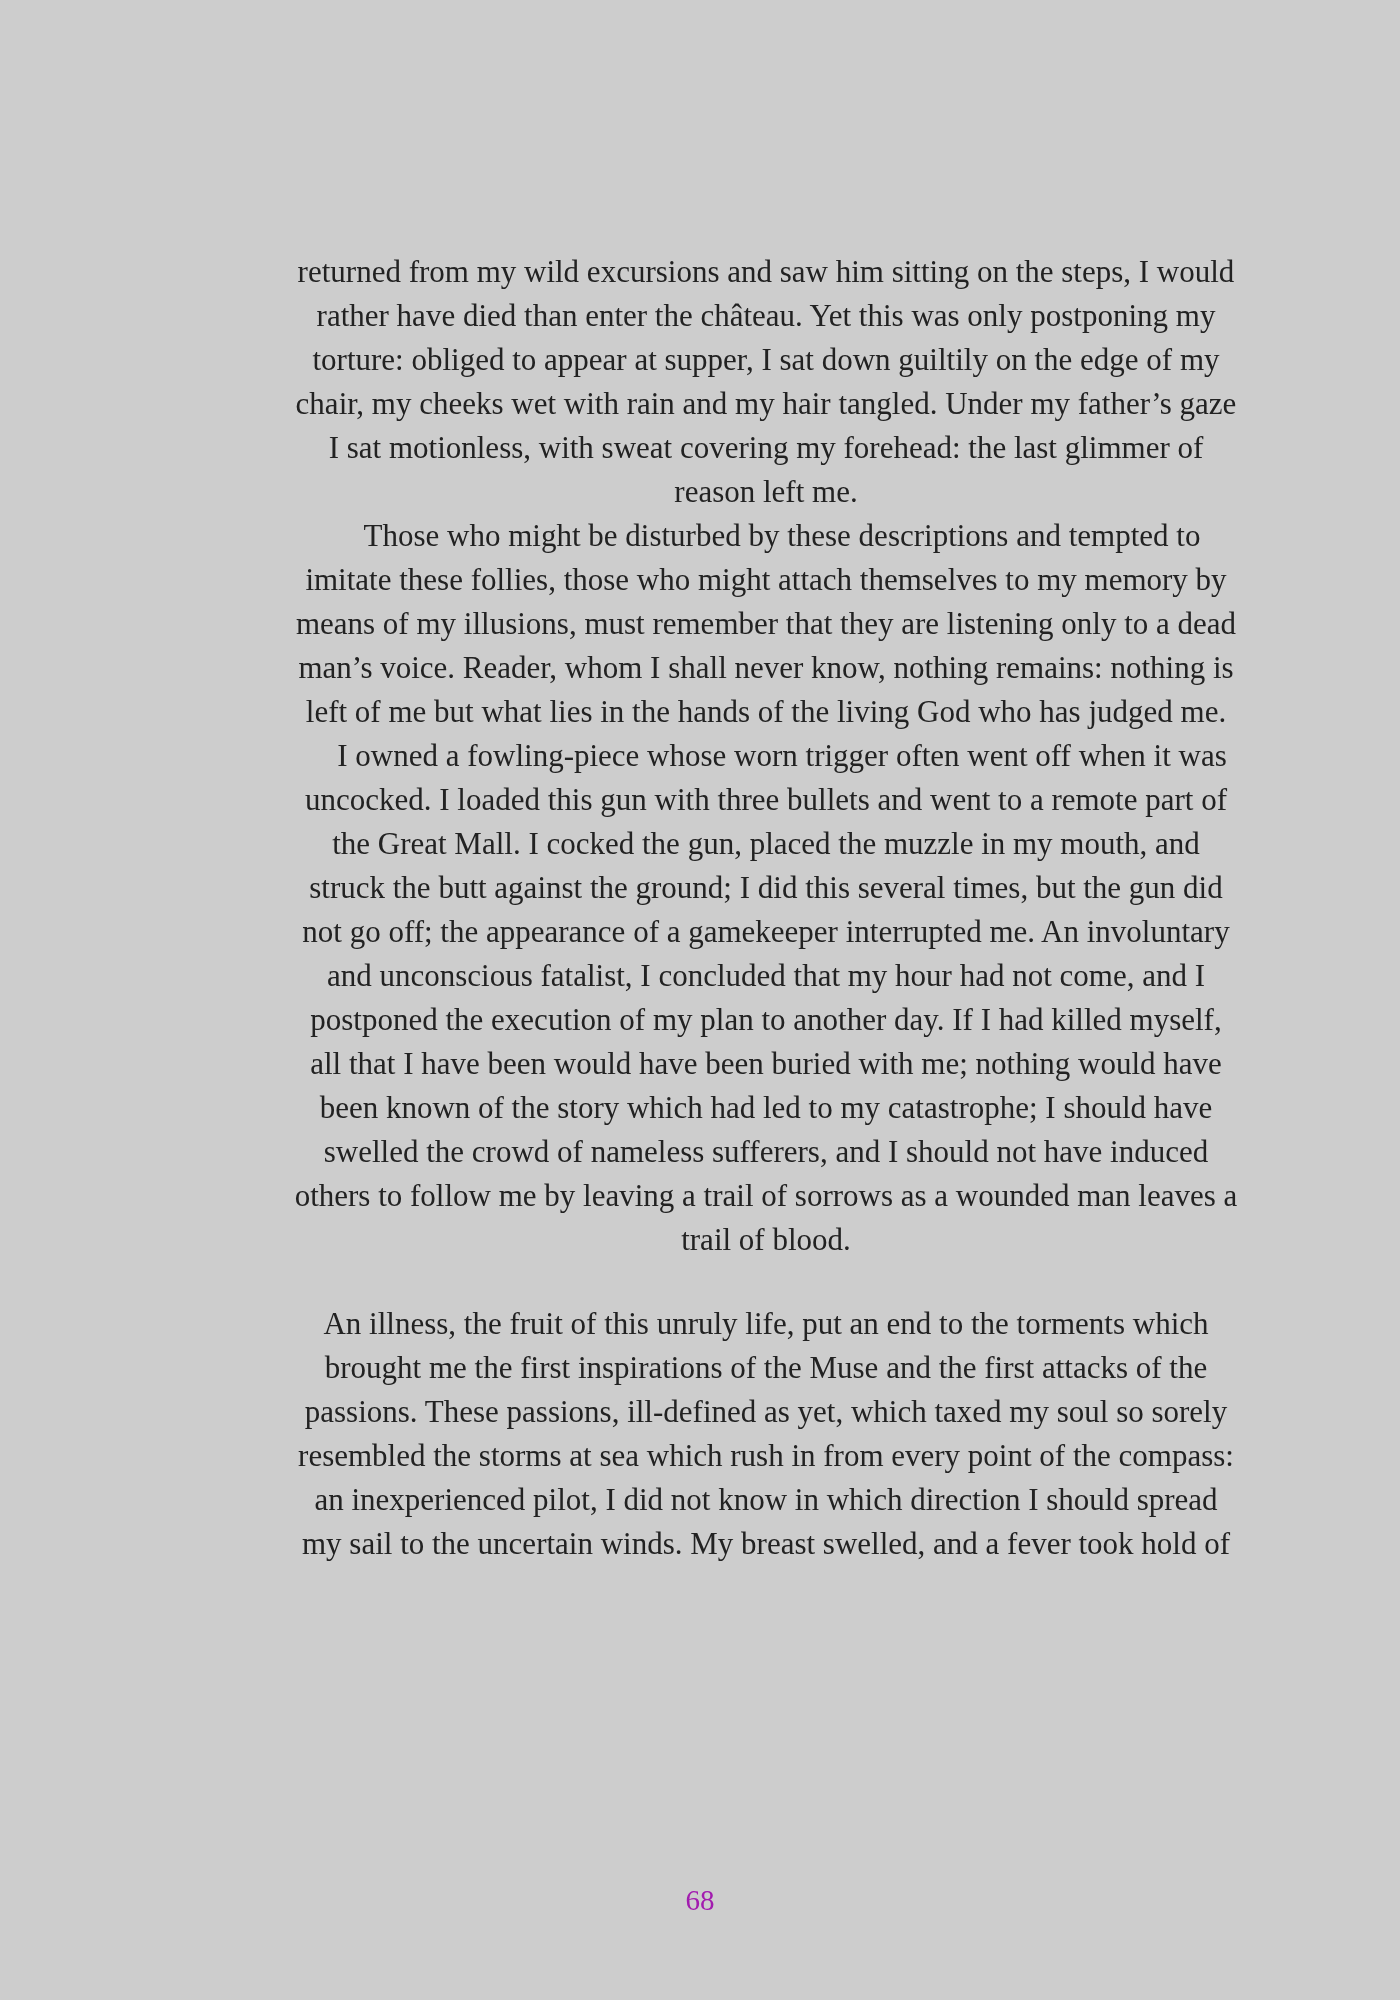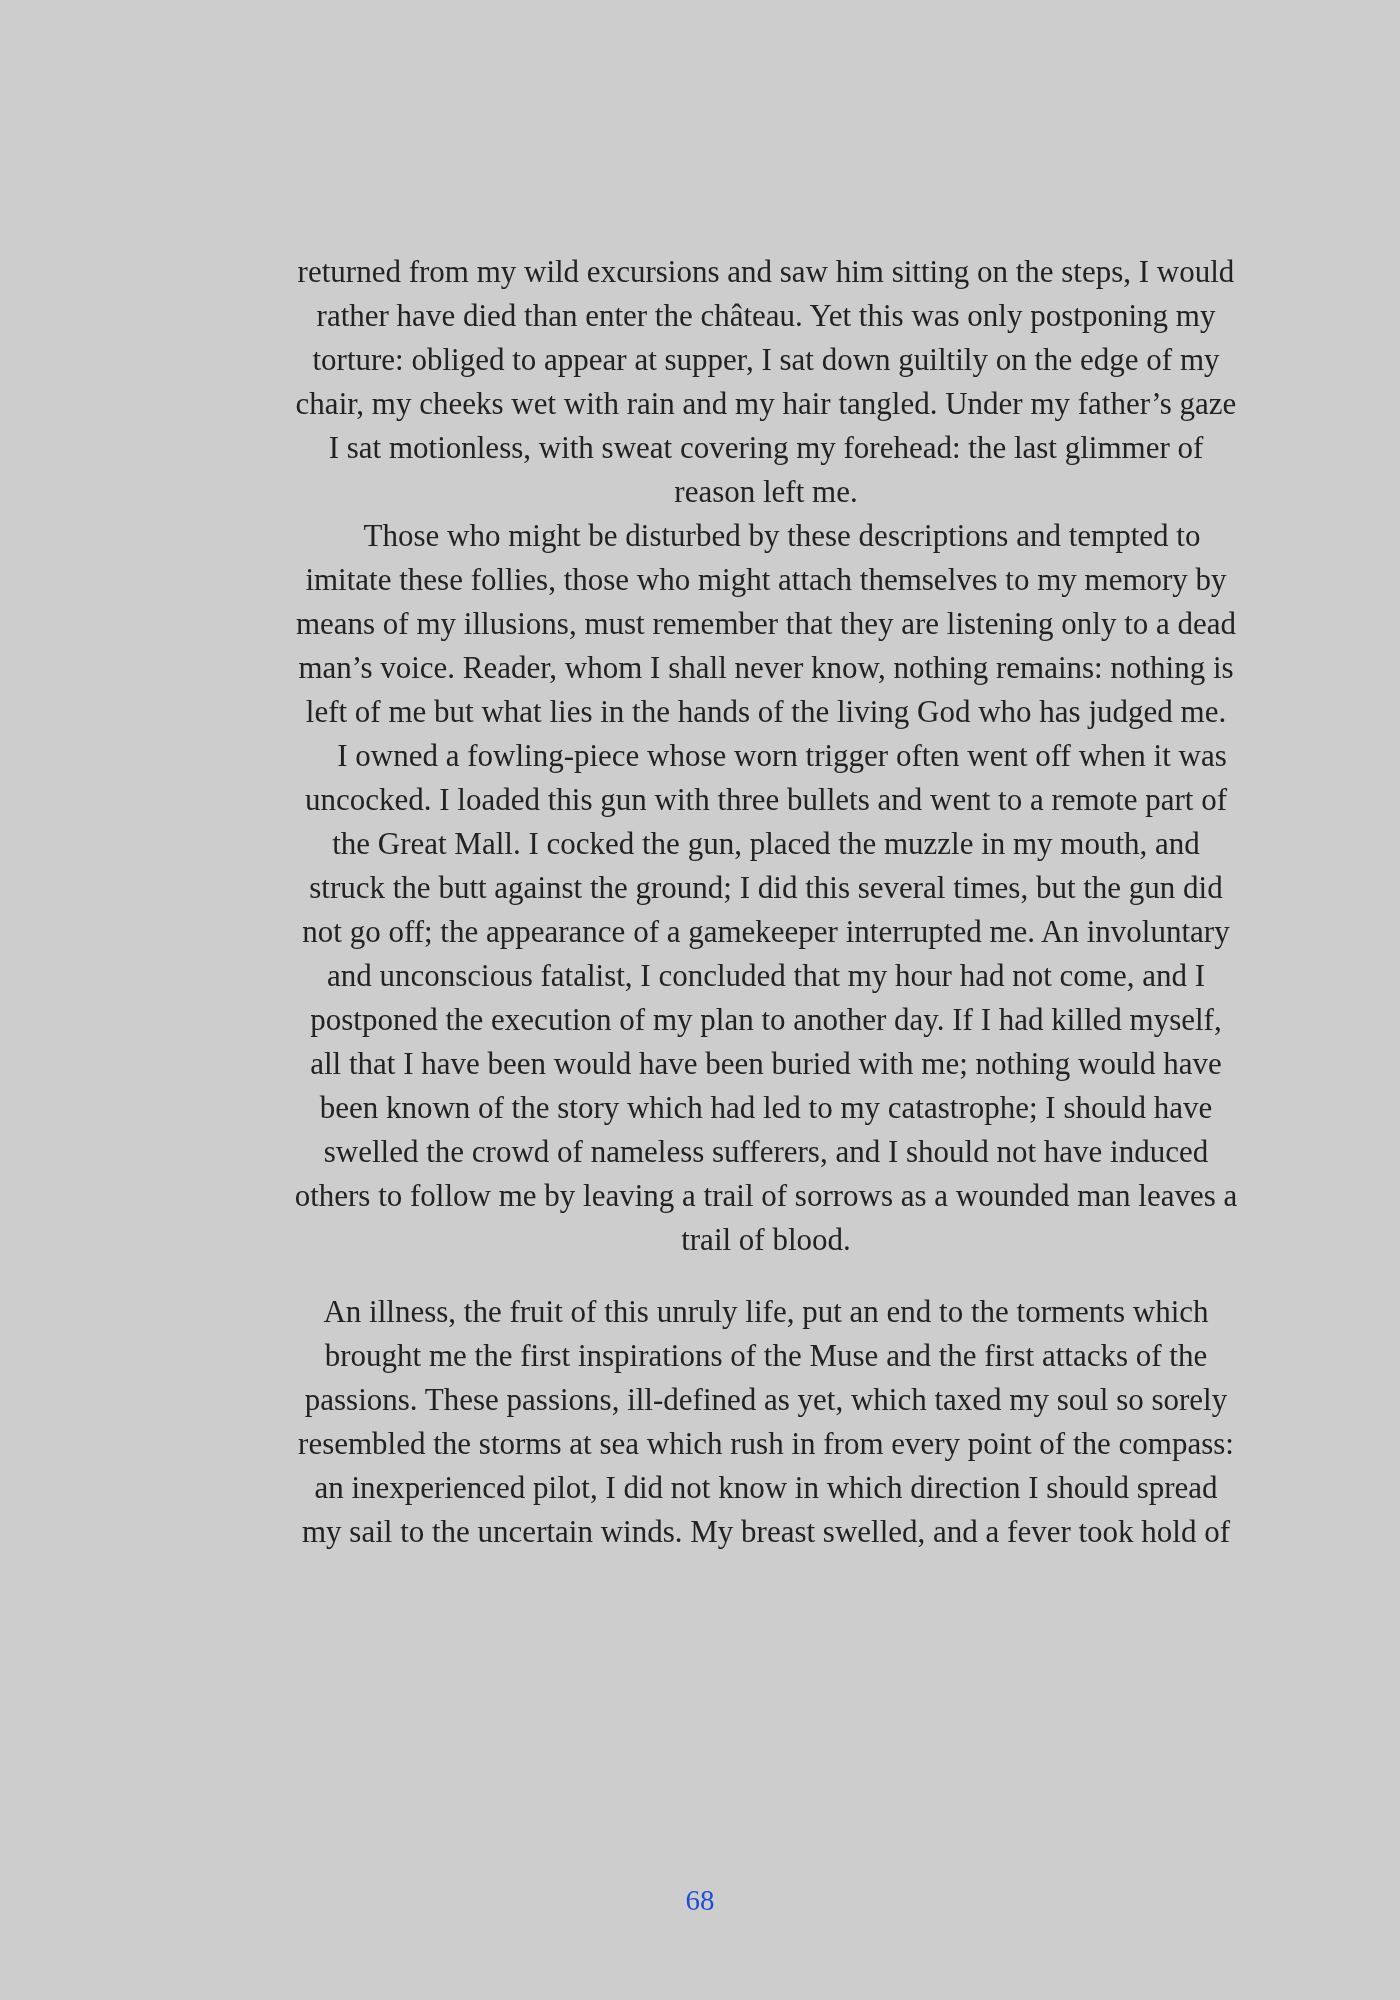--- a/index.html
+++ b/index.html
@@ -28,30 +28,30 @@
     text-align: center;
   }
   .para {
     margin: 0;
     white-space: pre; 
   }
   .para.indent {
     text-indent: 32px;
   }
   .para.spaced {
-    margin-top: 28px;
+    margin-top: 40px;
   }
   .page-number {
     position: absolute;
     left: 0;
     top: 1884px;
     width: 1400px;
     text-align: center;
     font-size: 29px;
-    color: #1d4ed8;
+    color: #a21caf;
   }
 </style>
 </head>
 <body>
 
 <div class="page">
   <div class="page-text">
     <p class="para">returned from my wild excursions and saw him sitting on the steps, I would
 rather have died than enter the château. Yet this was only postponing my
 torture: obliged to appear at supper, I sat down guiltily on the edge of my

